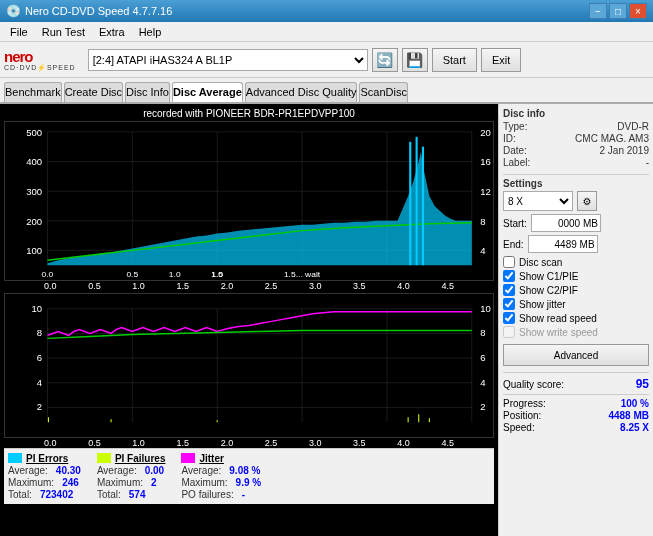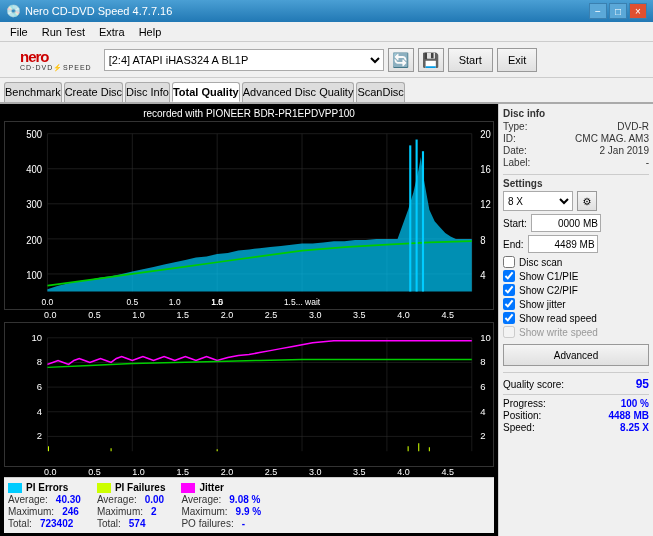--- a/index.html
+++ b/index.html
@@ -10,46 +10,46 @@
     .title-bar-left { display: flex; align-items: center; gap: 4px; }
     .title-bar-buttons { display: flex; gap: 2px; }
     .tb-btn { width: 18px; height: 16px; background: #5ba8d8; border: 1px solid #3a80b0; color: white; font-size: 10px; display: flex; align-items: center; justify-content: center; cursor: pointer; }
     .tb-btn.close { background: #e05030; }
     
     
     .menu-bar { background: #f0f0f0; border-bottom: 1px solid #ccc; height: 20px; display: flex; align-items: center; padding: 0 4px; gap: 2px; }
     .menu-item { padding: 1px 6px; font-size: 11px; cursor: pointer; }
     
     
-    .toolbar { background: #f0f0f0; border-bottom: 1px solid #ccc; height: 36px; display: flex; align-items: center; padding: 2px 20px; gap: 4px; }
+    .toolbar { background: #f0f0f0; border-bottom: 1px solid #ccc; height: 36px; display: flex; align-items: center; padding: 2px 4px; gap: 4px; }
     .toolbar-logo { display: flex; align-items: center; margin-right: 8px; }
     .drive-combo { height: 22px; width: 280px; font-size: 11px; border: 1px solid #aaa; background: white; }
     .toolbar-btn { height: 24px; padding: 0 10px; font-size: 11px; border: 1px solid #999; background: linear-gradient(to bottom, #f5f5f5, #e0e0e0); cursor: pointer; }
     .toolbar-icon-btn { width: 26px; height: 24px; border: 1px solid #999; background: linear-gradient(to bottom, #f5f5f5, #e0e0e0); cursor: pointer; display: flex; align-items: center; justify-content: center; font-size: 14px; }
     
     
     .tabs { background: #f0f0f0; border-bottom: 2px solid #aaa; display: flex; padding: 4px 4px 0; gap: 2px; }
     .tab { padding: 3px 0; font-size: 11px; border: 1px solid #aaa; border-bottom: none; background: #ddd; cursor: pointer; border-radius: 3px 3px 0 0; }
     .tab.active { background: white; border-bottom: 1px solid white; font-weight: bold; }
     
     
     .main { display: flex; height: calc(536px - 22px - 20px - 36px - 26px); }
     
     
     .chart-area { flex: 1; background: black; position: relative; padding: 4px; }
     .chart-title { color: white; font-size: 10px; text-align: center; margin-bottom: 2px; }
-    .upper-chart { height: 189px; background: #eab308; position: relative; border: 1px solid #333; }
+    .upper-chart { height: 160px; background: #eab308; position: relative; border: 1px solid #333; }
     .lower-chart { height: 145px; background: #ec4899; position: relative; border: 1px solid #333; margin-top: 2px; }
     
     .chart-svg { width: 100%; height: 100%; }
     
     
     .legend { background: #f0f0f0; display: flex; gap: 16px; padding: 4px 4px; border-top: 1px solid #ccc; }
     .legend-group { display: flex; flex-direction: column; gap: 1px; }
-    .legend-title { display: flex; align-items: center; gap: 4px; font-size: 10px; font-weight: bold; }
+    .legend-title { display: flex; gap: 4px; font-size: 10px; font-weight: bold; text-decoration: underline; }
     .legend-color { width: 14px; height: 10px; }
     .legend-row { display: flex; gap: 4px; font-size: 10px; }
     .legend-label { color: #333; }
     .legend-value { color: blue; font-weight: bold; }
     
     
     .right-panel { width: 155px; background: #f0f0f0; border-left: 1px solid #ccc; padding: 4px; font-size: 10px; overflow-y: auto; }
     .panel-section { margin-bottom: 6px; }
     .panel-section-title { font-weight: bold; font-size: 10px; margin-bottom: 2px; color: #333; }
     .info-row { display: flex; justify-content: space-between; margin-bottom: 1px; }
@@ -105,21 +105,21 @@
   <div class="toolbar-icon-btn" title="Refresh">🔄</div>
   <div class="toolbar-icon-btn" title="Save">💾</div>
   <button class="toolbar-btn">Start</button>
   <button class="toolbar-btn">Exit</button>
 </div>
 
 <div class="tabs">
   <div class="tab">Benchmark</div>
   <div class="tab">Create Disc</div>
   <div class="tab">Disc Info</div>
-  <div class="tab active">Total Quality</div>
+  <div class="tab active">Disc Average</div>
   <div class="tab">Advanced Disc Quality</div>
   <div class="tab">ScanDisc</div>
 </div>
 
 <div class="main">
 
   <div class="chart-area">
     <div class="chart-title">recorded with PIONEER  BDR-PR1EPDVPP100</div>
 
     <div class="upper-chart">

